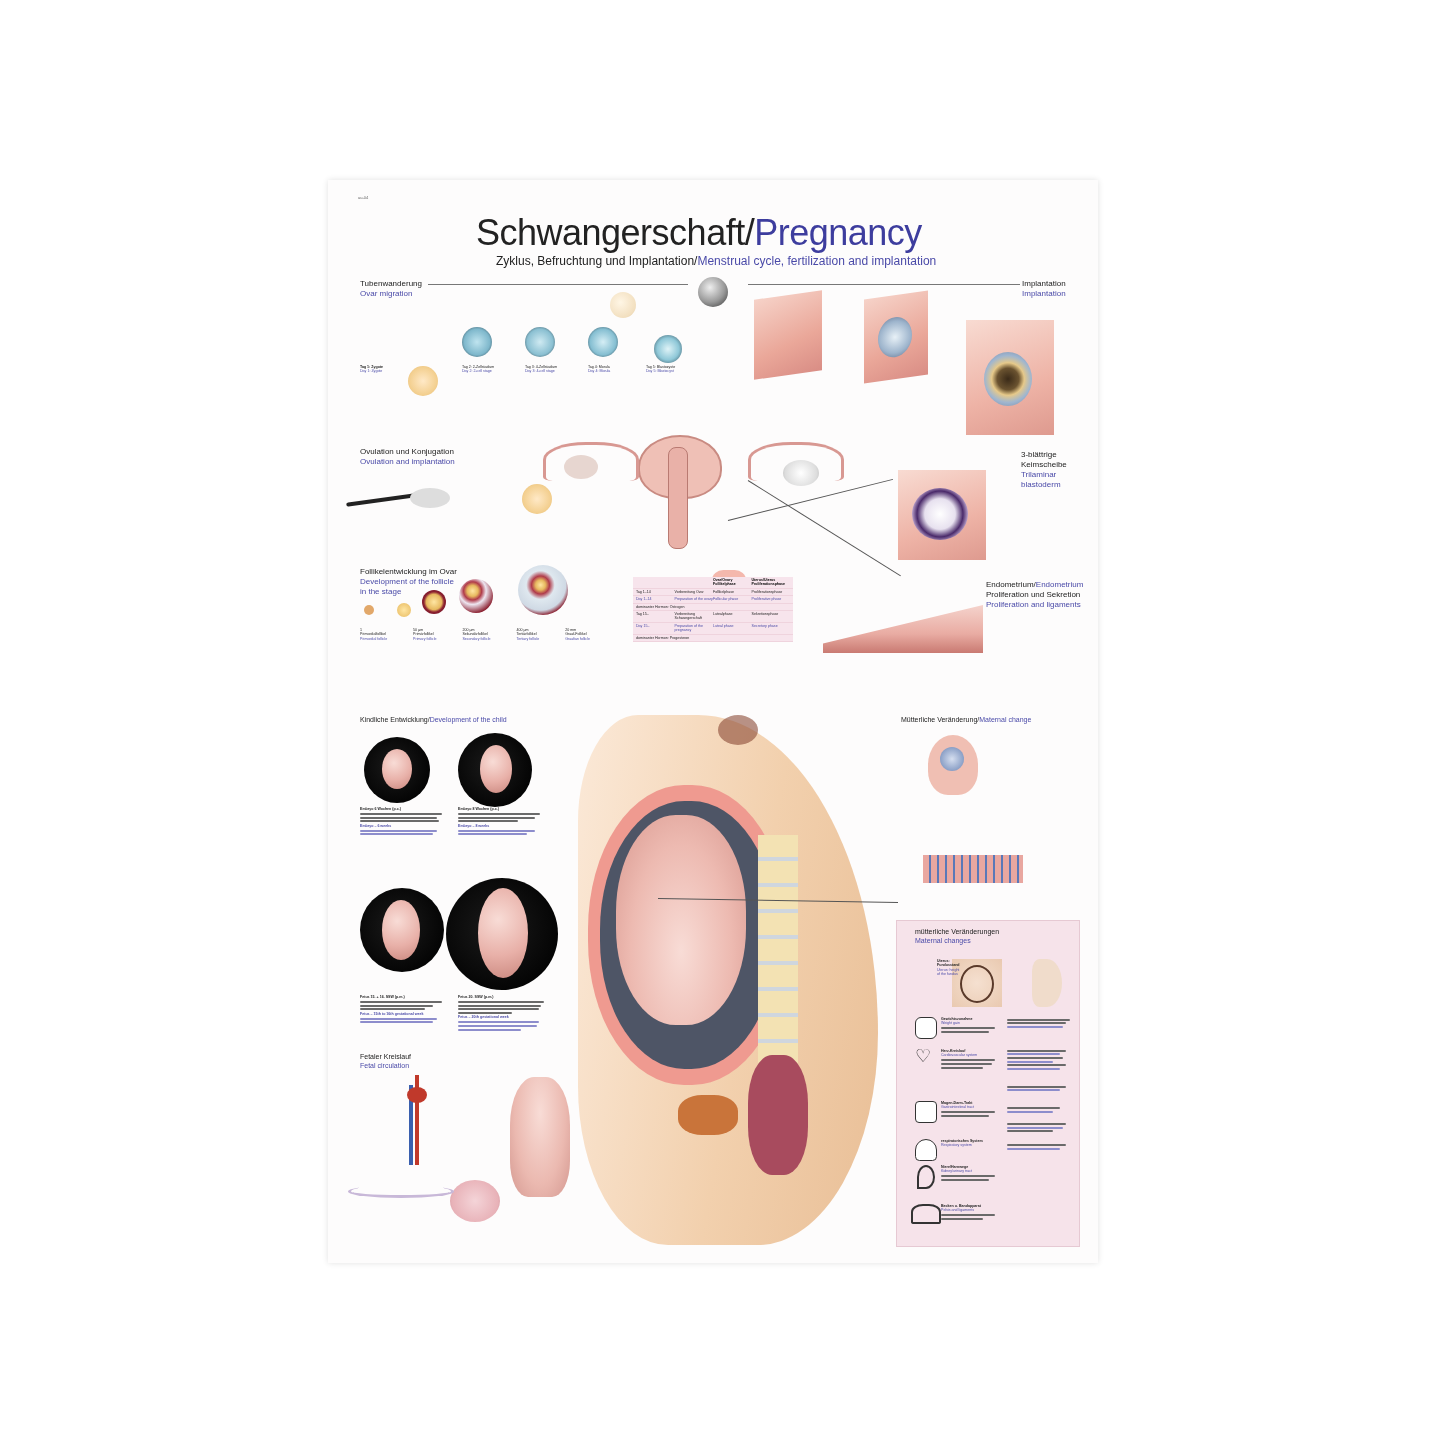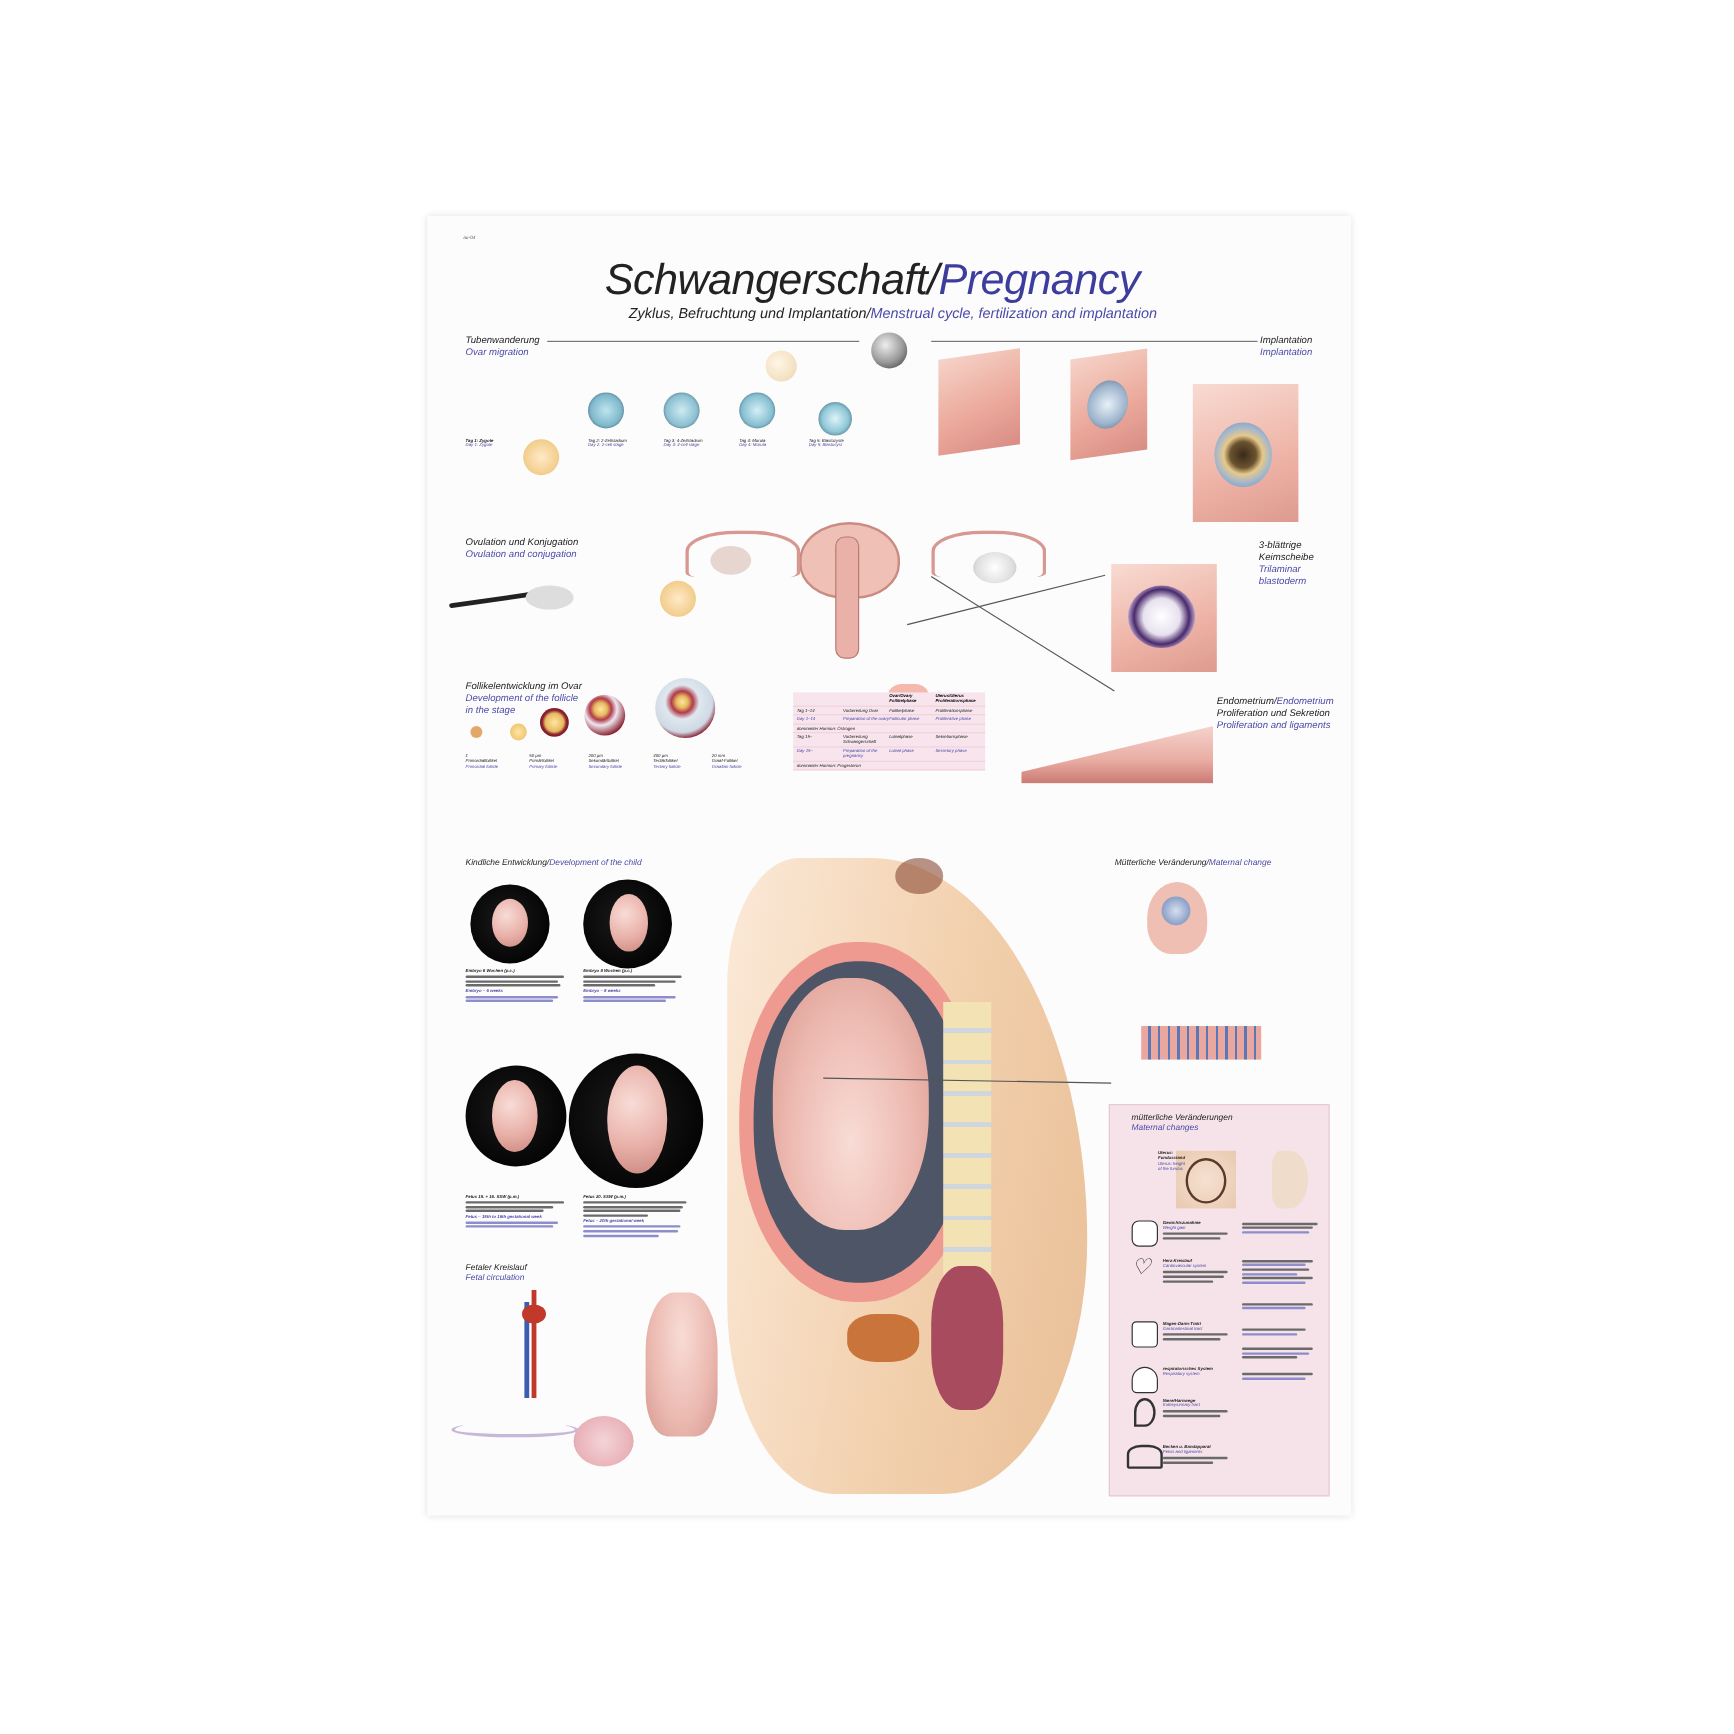--- a/index.html
+++ b/index.html
@@ -1,17 +1,17 @@
 <!DOCTYPE html>
 <html><head>
 <meta charset="utf-8">
 <style>
   html,body{margin:0;padding:0;background:#ffffff;}
   body{width:1445px;height:1445px;position:relative;overflow:hidden;font-family:"Liberation Sans",sans-serif;}
-  .poster{position:absolute;left:356px;top:180px;width:770px;height:1083px;background:#fdfcfc;box-shadow:0 0 6px rgba(0,0,0,0.12);overflow:hidden;font-style:italic;}
+  .poster{position:absolute;left:328px;top:180px;width:770px;height:1083px;background:#fdfcfc;box-shadow:0 0 6px rgba(0,0,0,0.12);overflow:hidden;}
   .abs{position:absolute;}
   .de{color:#222;}
   .en{color:#4a4aa8;}
   .code{font-size:4px;color:#666;}
   .title{font-size:36px;letter-spacing:-0.5px;white-space:nowrap;}
   .subtitle{font-size:12px;white-space:nowrap;}
   .sec-h{font-size:8px;line-height:10px;white-space:nowrap;}
   .sec-h2{font-size:13px;line-height:15px;white-space:nowrap;}
   .tiny{font-size:3.6px;line-height:4.4px;}
   .line{position:absolute;background:#444;height:1px;}
@@ -94,21 +94,21 @@
     <div class="abs" style="left:55px;top:12px;width:18px;height:100px;background:#e9b1a8;border-radius:8px;border:1px solid #b97a72;"></div>
   </div>
   <div class="abs" style="left:215px;top:262px;width:90px;height:36px;border:3px solid #d89892;border-radius:45% 45% 10% 10%;border-bottom:none;"></div>
   <div class="circle" style="left:236px;top:275px;width:34px;height:24px;background:#e7d6d0;"></div>
   <div class="abs" style="left:420px;top:262px;width:90px;height:36px;border:3px solid #d89892;border-radius:45% 45% 10% 10%;border-bottom:none;"></div>
   <div class="circle" style="left:455px;top:280px;width:36px;height:26px;background:radial-gradient(circle,#ffffff 0,#ddd 70%,#b8b8b8 100%);"></div>
   <div class="abs" style="left:384px;top:390px;width:34px;height:30px;background:#f4b8ad;border-radius:40% 40% 60% 60%;"></div>
 
   <div class="abs sec-h" style="left:32px;top:267px;">
     <div class="de">Ovulation und Konjugation</div>
-    <div class="en">Ovulation and conjugation</div>
+    <div class="en">Ovulation and implantation</div>
   </div>
   <div class="abs" style="left:18px;top:318px;width:70px;height:4px;background:#222;border-radius:2px;transform:rotate(-8deg);"></div>
   <div class="abs" style="left:82px;top:308px;width:40px;height:20px;border-radius:50%;background:#ddd;"></div>
   <div class="circle" style="left:194px;top:304px;width:30px;height:30px;background:radial-gradient(circle,#ffe9c7 0,#f3cf8f 65%,#e0b36b 100%);"></div>
 
   <div class="abs sec-h" style="left:32px;top:387px;">
     <div class="de">Follikelentwicklung im Ovar</div>
     <div class="en">Development of the follicle</div>
     <div class="en">in the stage</div>
   </div>

